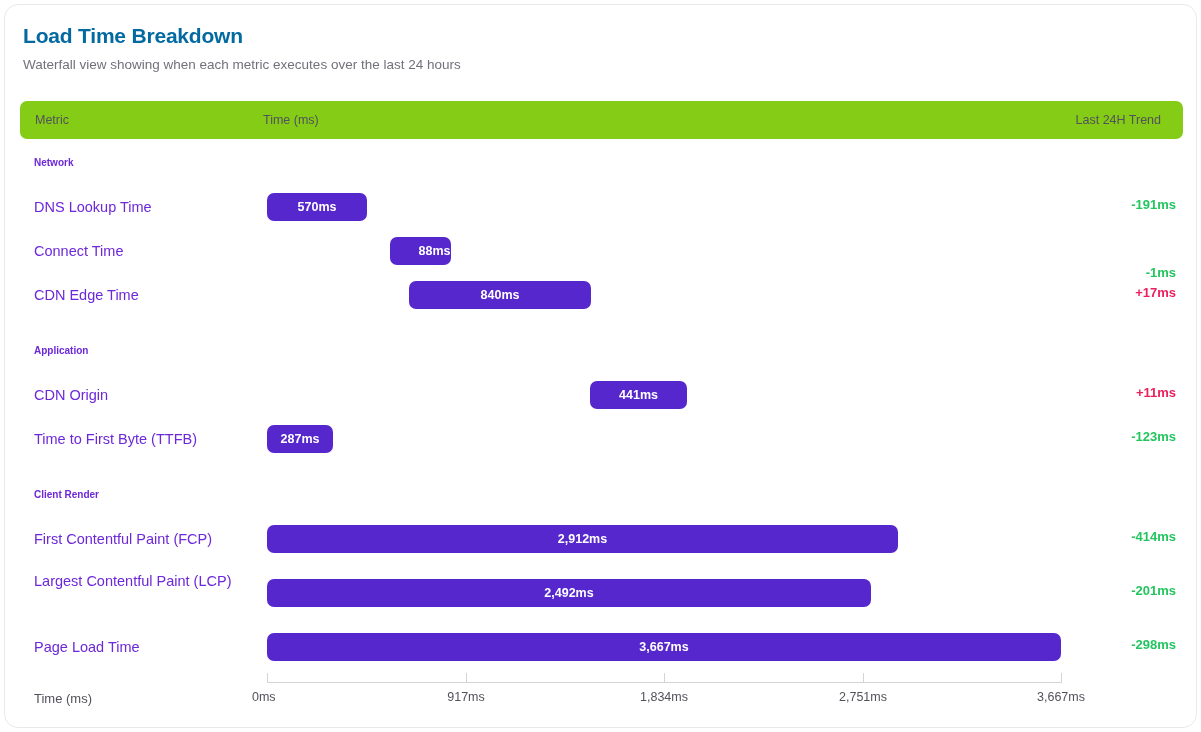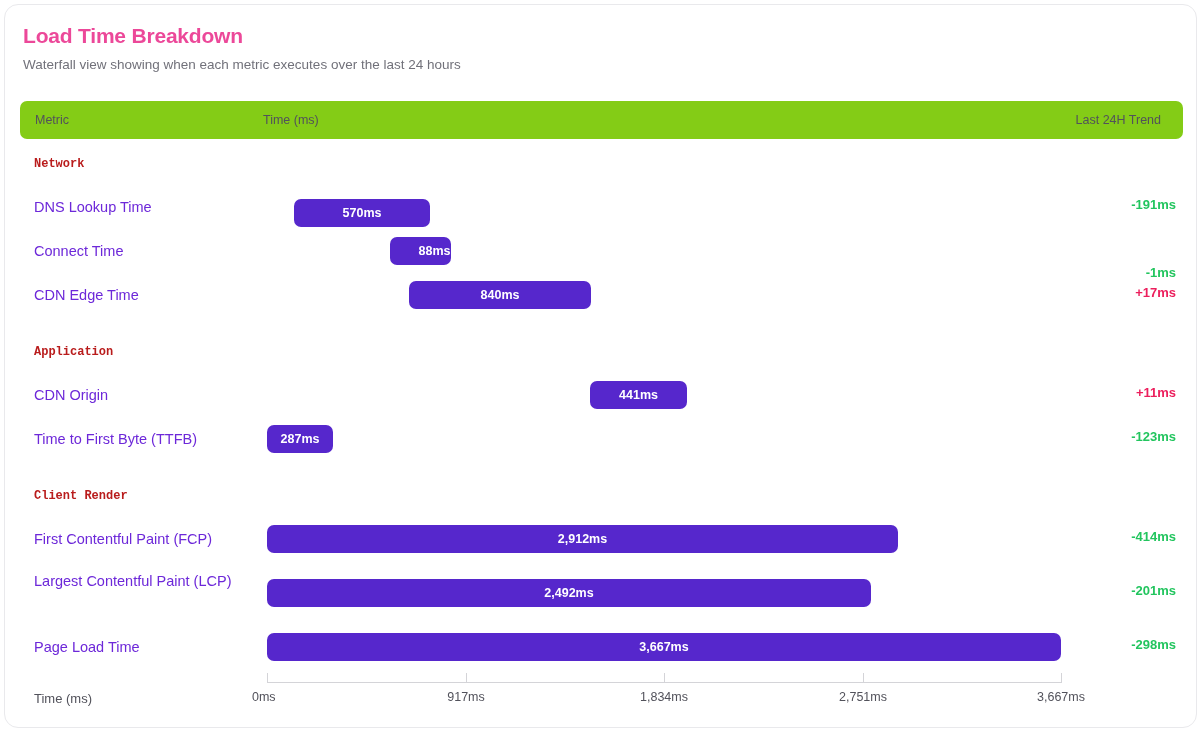--- a/index.html
+++ b/index.html
@@ -18,21 +18,21 @@
     height: 724px;
     background: #ffffff;
     border: 1px solid #e9e9ec;
     border-radius: 14px;
     overflow: hidden;
   }
   .card-head { padding: 18px 18px 0 18px; }
   .card-title {
     font-size: 21px;
     font-weight: 700;
-    color: #ec4899;
+    color: #0369a1;
     letter-spacing: -0.2px;
     line-height: 26px;
   }
   .card-sub {
     margin-top: 7px;
     font-size: 13.5px;
     color: #71717a;
     line-height: 18px;
   }
 
@@ -54,24 +54,23 @@
   }
   .th-metric { position: absolute; left: 15px; }
   .th-time   { position: absolute; left: 243px; }
   .th-trend  { position: absolute; right: 22px; }
 
   .rows { position: absolute; left: 0; top: 134px; width: 1193px; }
 
   .group-title {
     position: absolute;
     left: 29px;
-    font-size: 12px;
-    font-weight: 700;
-    color: #b91c1c;
-    font-family: Liberation Mono, monospace;
+    font-size: 10px;
+    font-weight: 700;
+    color: #6d28d9;
   }
   .metric-label {
     position: absolute;
     left: 29px;
     font-size: 14.5px;
     color: #6d28d9;
     line-height: 22px;
     width: 215px;
   }
 
@@ -150,21 +149,21 @@
     <div class="th th-metric">Metric</div>
     <div class="th th-time">Time (ms)</div>
     <div class="th th-trend">Last 24H Trend</div>
   </div>
 
   <div class="rows">
 
     <div class="group-title" style="top:18px;">Network</div>
 
     <div class="metric-label" style="top:57px;">DNS Lookup Time</div>
-    <div class="bar" style="left:262px; top:60px; width:136px;margin-left:27px;">
+    <div class="bar" style="left:262px; top:54px; width:100px;">
       <span class="bar-label">570ms</span>
     </div>
     <div class="trend down" style="top:58px;">-191ms</div>
 
     <div class="metric-label" style="top:101px;">Connect Time</div>
     <div class="bar" style="left:385px; top:98px; width:61px;padding-left:28px;">
       <span class="bar-label">88ms</span>
     </div>
     <div class="trend down" style="top:102px;margin-top:24px;">-1ms</div>
 

